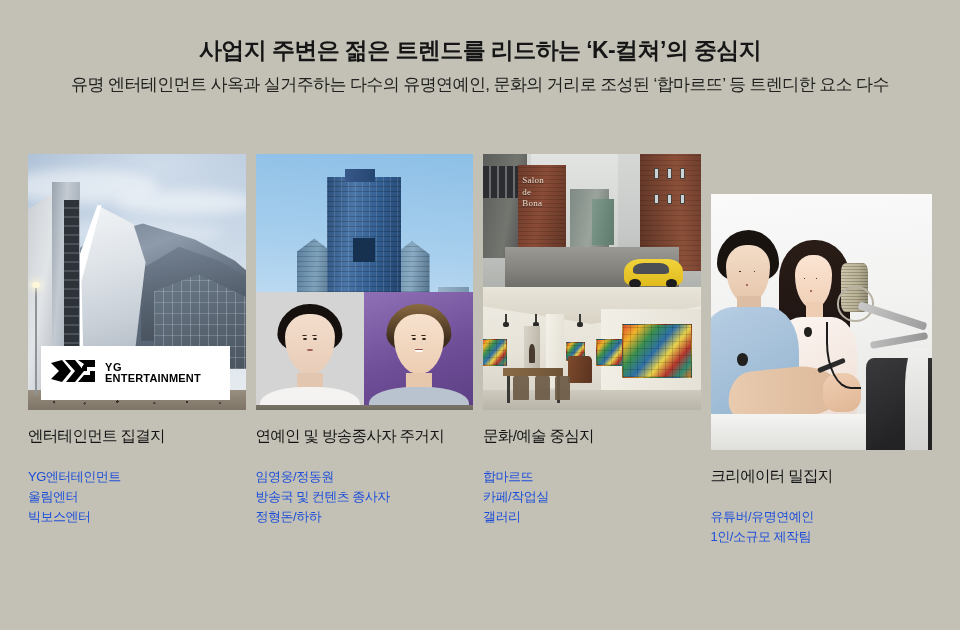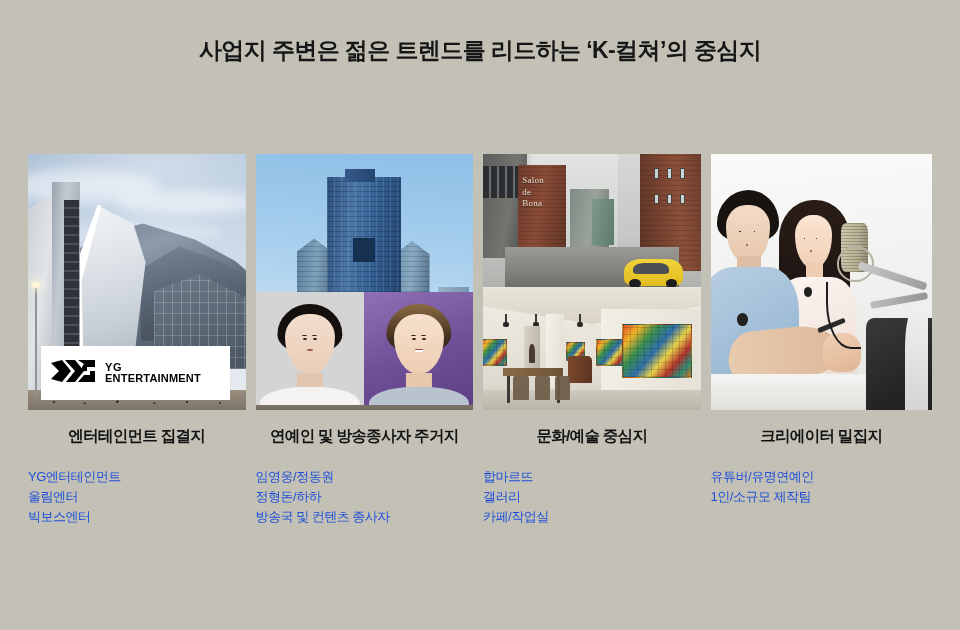--- a/index.html
+++ b/index.html
@@ -49,35 +49,34 @@
     width: 904px;
     display: flex;
     gap: 10px;
   }
 
   .column {
     width: 220px;
     display: flex;
     flex-direction: column;
   }
-  .column.wide { width: 224px; }
+  .column.wide { width: 224px; margin-top: 40px; }
 
   .photo-frame {
     width: 100%;
     height: 256px;
     overflow: hidden;
     position: relative;
     background: #b9c7d8;
   }
 
   .caption-heading {
     margin-top: 16px;
-    text-align: center;
     font-size: 15.5px;
-    font-weight: bold;
+    font-weight: normal;
     letter-spacing: -0.7px;
     color: #141414;
   }
 
   .caption-list {
     margin-top: 20px;
     text-align: left;
     font-size: 13px;
     font-weight: 400;
     letter-spacing: -0.5px;
@@ -599,20 +598,21 @@
     position: absolute; left: 48%; top: 66%; width: 13%; height: 2%;
     background: #2b2b2b; border-radius: 2px;
     transform: rotate(-22deg);
   }
 </style>
 </head>
 <body>
 
 <div class="header">
   <div class="slide-title">사업지 주변은 젊은 트렌드를 리드하는 ‘K-컬쳐’의 중심지</div>
+  <div class="slide-subtitle">유명 엔터테인먼트 사옥과 실거주하는 다수의 유명연예인, 문화의 거리로 조성된 ‘합마르뜨’ 등 트렌디한 요소 다수</div>
 </div>
 
 <div class="columns">
 
   <div class="column">
     <div class="photo-frame">
       <div class="yg-sky"></div>
       <div class="yg-cloud yg-c1"></div>
       <div class="yg-cloud yg-c2"></div>
       <div class="yg-cloud yg-c3"></div>
@@ -687,22 +687,22 @@
           </div>
           <div class="p-neck"></div>
           <div class="p-shoulders"></div>
         </div>
       </div>
     </div>
 
     <div class="caption-heading">연예인 및 방송종사자 주거지</div>
     <div class="caption-list">
       <div>임영웅/정동원</div>
+      <div>방송국 및 컨텐츠 종사자</div>
       <div>정형돈/하하</div>
-      <div>방송국 및 컨텐츠 종사자</div>
     </div>
   </div>
 
   <div class="column">
     <div class="photo-frame">
 
       <div class="p3-top">
         <div class="st-sky"></div>
         <div class="st-bldg-l1"></div>
         <div class="st-mid"></div>
@@ -749,22 +749,22 @@
         <div class="gl-chair" style="left:14%"></div>
         <div class="gl-chair" style="left:24%"></div>
         <div class="gl-chair" style="left:33%"></div>
       </div>
 
     </div>
 
     <div class="caption-heading">문화/예술 중심지</div>
     <div class="caption-list">
       <div>합마르뜨</div>
+      <div>카페/작업실</div>
       <div>갤러리</div>
-      <div>카페/작업실</div>
     </div>
   </div>
 
   <div class="column wide">
     <div class="photo-frame">
       <div class="cr-bg"></div>
 
       <div class="cr-f-hair"></div>
       <div class="cr-f-face">
         <div class="cr-eye" style="left:24%;top:42%"></div>

